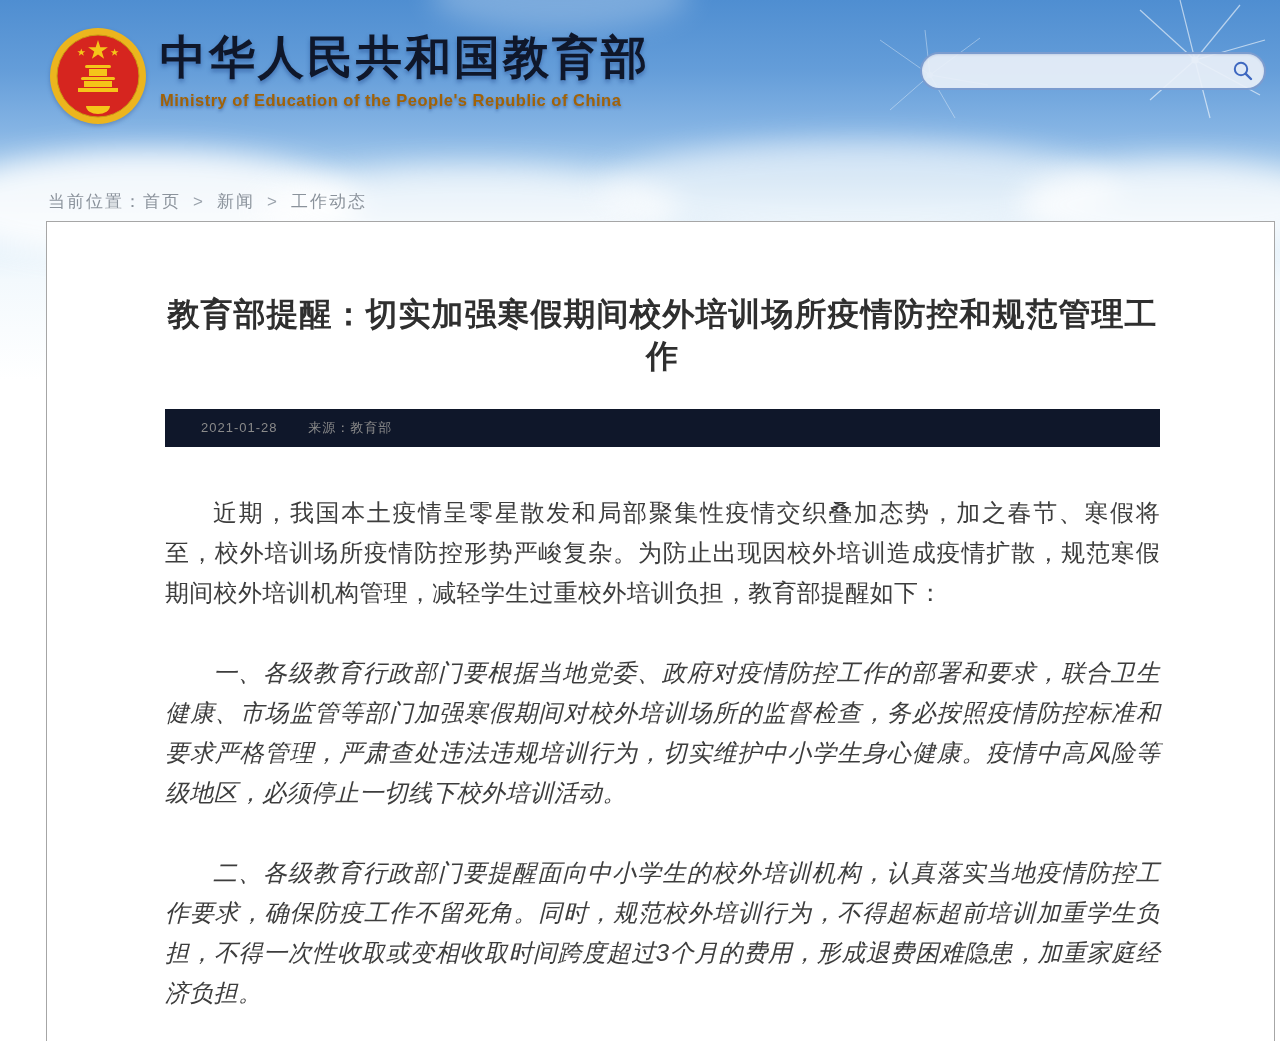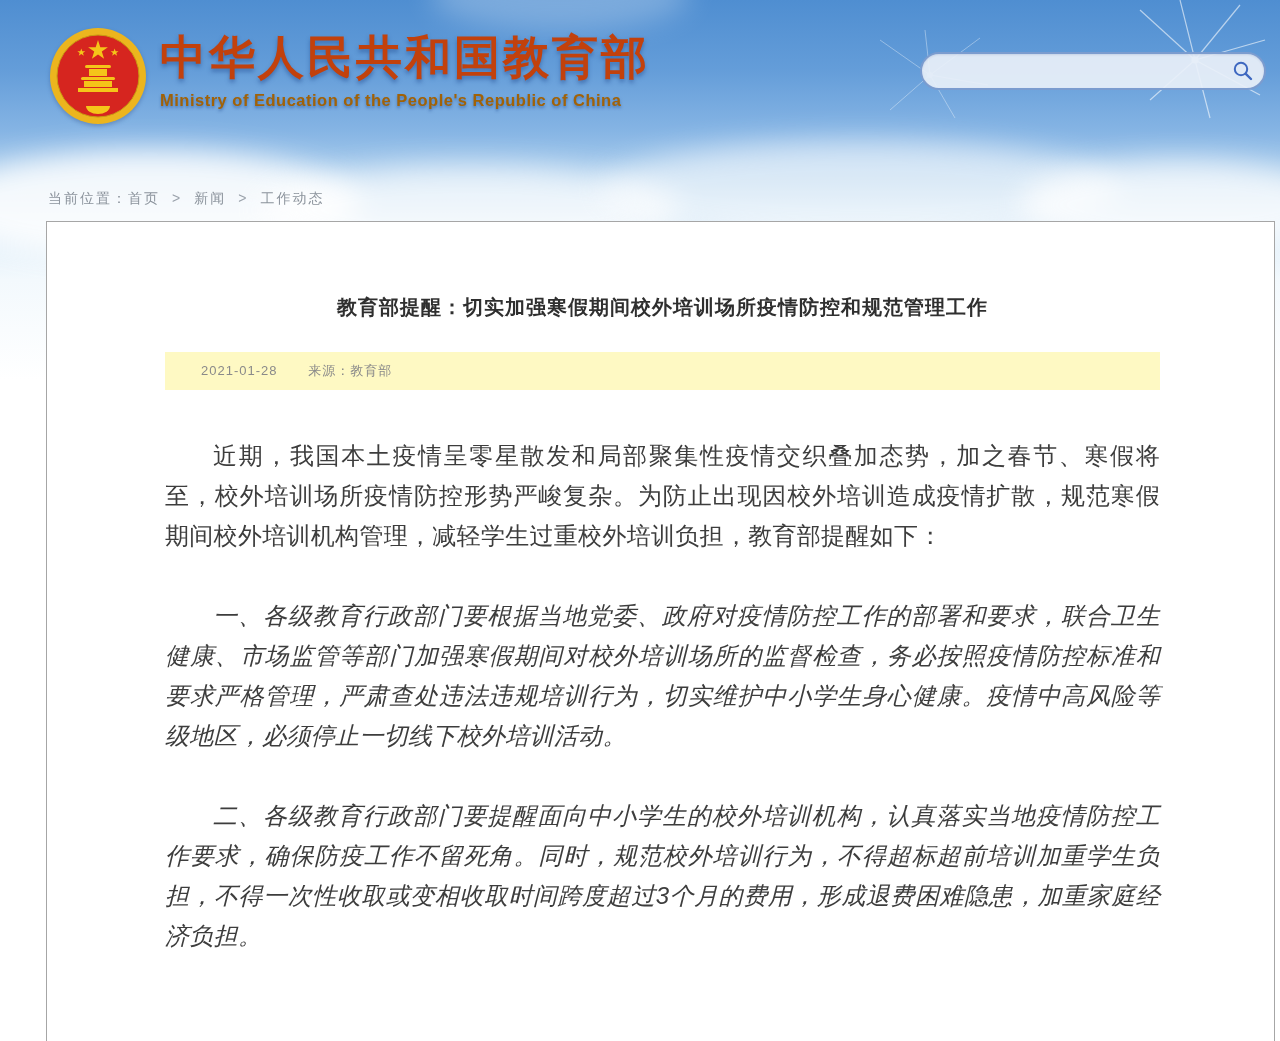--- a/index.html
+++ b/index.html
@@ -25,56 +25,56 @@
   .dandelion { position: absolute; opacity: .65; }
   .dandelion.d1 { right: 10px; top: 0; }
   .dandelion.d2 { right: 290px; top: 30px; opacity: .45; }
 
   .brand { position: absolute; left: 48px; top: 26px; display: flex;
            align-items: flex-start; text-decoration: none; cursor: pointer; }
   .emblem { width: 100px; height: 100px; flex: 0 0 auto;
             filter: drop-shadow(0 2px 2px rgba(40,70,130,.35)); }
   .brand-text { margin-left: 12px; padding-top: 6px; }
   .brand-title {
-    color: #c2410c; font-size: 46px; font-weight: bold; letter-spacing: 3px;
+    color: #0f172a; font-size: 46px; font-weight: bold; letter-spacing: 3px;
     text-shadow: 0 3px 4px rgba(30, 70, 140, .5); line-height: 1.1;
     font-family: "Liberation Sans", "DejaVu Sans", sans-serif;
   }
   .brand-sub {
     margin-top: 8px; color: #a16207; font-size: 16.5px; font-weight: bold;
     letter-spacing: .5px; text-shadow: 0 2px 3px rgba(30, 70, 140, .5);
   }
 
   .search-bar { position: absolute; right: 14px; top: 52px; width: 346px; height: 38px;
     background: rgba(233, 240, 249, .92);
     border: 2px solid #7b9ccf; border-radius: 19px;
     display: flex; align-items: center; box-shadow: inset 0 1px 2px rgba(60,90,150,.15); }
   .search-input { flex: 1 1 auto; height: 30px; border: none; outline: none;
     background: transparent; padding: 0 8px 0 18px; font-size: 15px; color: #335; }
   .search-btn { flex: 0 0 auto; width: 34px; height: 34px; border: none;
     background: transparent; cursor: pointer; display: flex;
     align-items: center; justify-content: center; margin-right: 4px; }
 
-  .breadcrumb { position: absolute; left: 48px; top: 190px; font-size: 14px;
+  .breadcrumb { position: absolute; left: 48px; top: 190px; font-size: 17px;
     color: #8b939c; letter-spacing: 2px; }
   .breadcrumb a { color: #8b939c; text-decoration: none; cursor: pointer; }
   .breadcrumb .sep { margin: 0 12px; color: #9aa2ab; }
 
   
   .panel { position: absolute; left: 46px; top: 221px; width: 1229px;
     min-height: 820px; background: #ffffff; border: 1px solid #a6a6a6;
     border-bottom: none; }
   .panel-inner { padding: 72px 114px 60px 118px; }
 
-  .article-title { text-align: center; color: #2f2f2f; font-size: 20px;
+  .article-title { text-align: center; color: #2f2f2f; font-size: 32px;
     font-weight: bold; letter-spacing: 1px; line-height: 1.3;
     font-family: "Liberation Sans", "DejaVu Sans", sans-serif; }
 
   .meta-bar { margin-top: 32px; height: 38px; line-height: 38px;
-    background: #fef9c3; color: #8a8a8a; font-size: 13px;
+    background: #0f172a; color: #8a8a8a; font-size: 13px;
     padding-left: 36px; letter-spacing: 1px; }
   .meta-bar .date { margin-right: 26px; }
 
   .article-body { margin-top: 46px; color: #3d3d3d; font-size: 24px;
     line-height: 40px; text-align: justify; }
   .article-body p { text-indent: 2em; margin: 0; letter-spacing: .3px; }
   .article-body p + p { margin-top: 40px; font-style: italic; }
 </style>
 </head>
 <body>

